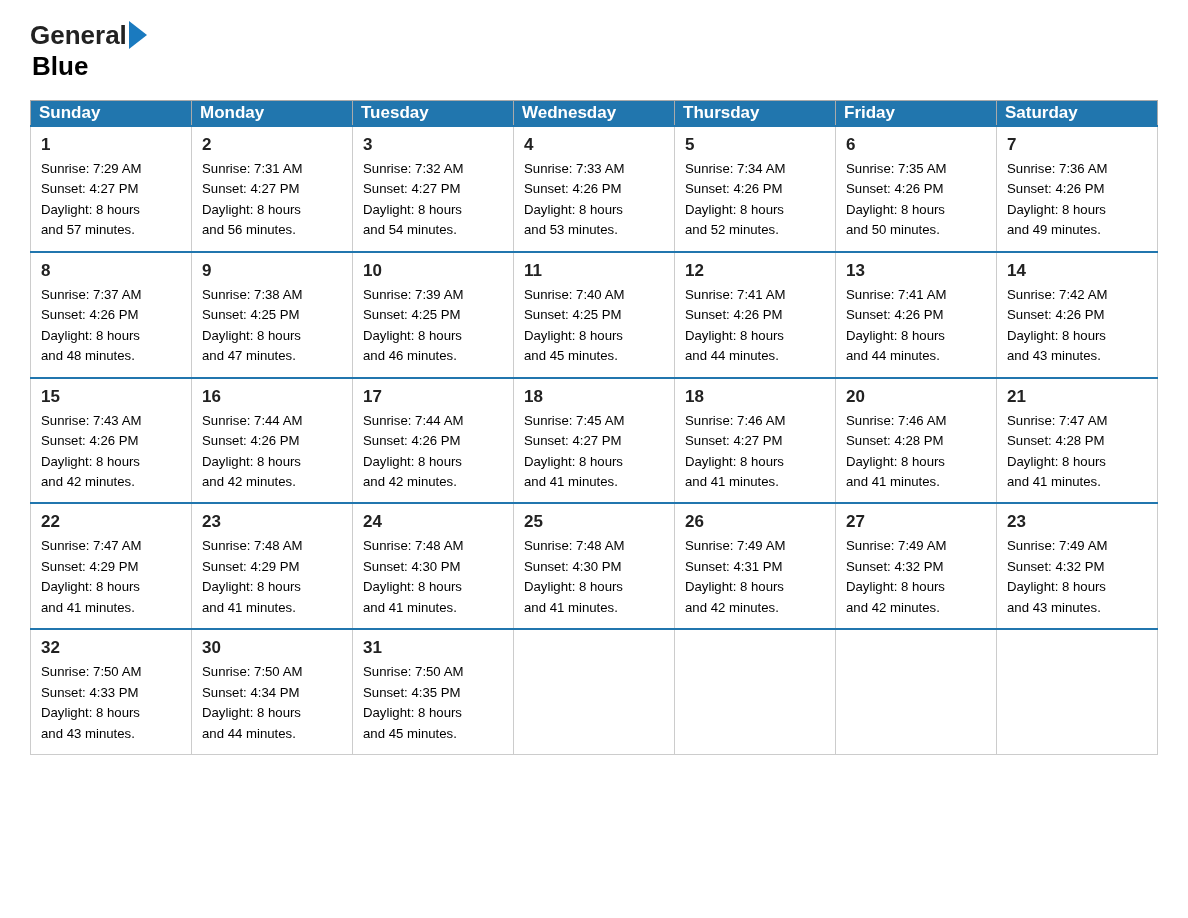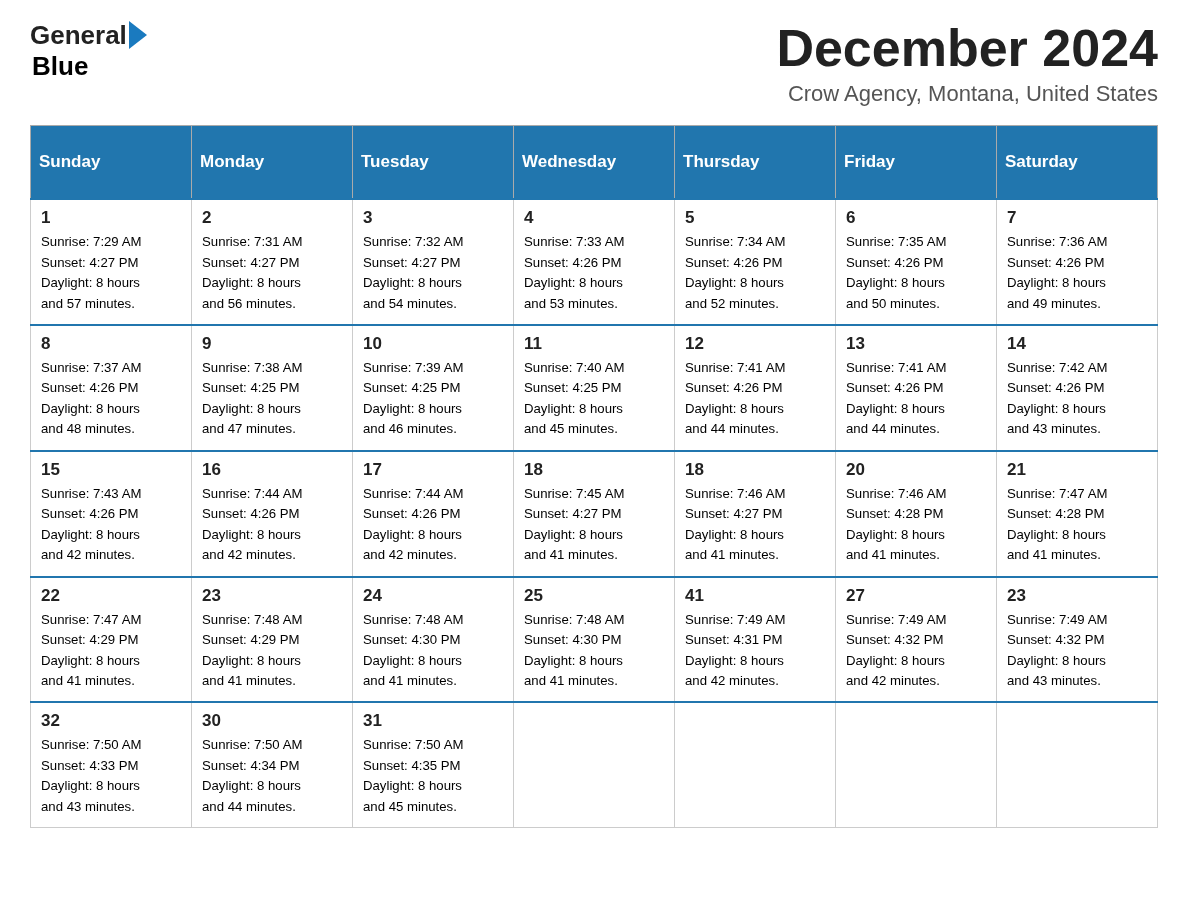--- a/index.html
+++ b/index.html
@@ -65,21 +65,21 @@
     .calendar-table {
       width: 100%;
       border-collapse: collapse;
       border: 1px solid #aaa;
     }
     .calendar-table th {
       background-color: #2176ae;
       color: #fff;
       font-size: 17px;
       font-weight: bold;
-      padding: 26px 8px;
+      padding: 2px 8px;
       text-align: left;
       border: 1px solid #aaa;
     }
     .calendar-table td {
       vertical-align: top;
       padding: 8px 10px 10px 10px;
       border: 1px solid #ccc;
       font-size: 13.5px;
       min-width: 155px;
       width: 14.28%;
@@ -107,24 +107,20 @@
 </head>
 <body>
 
 <div class="header-area">
   <div class="logo-wrapper">
     <div class="logo-line1">
       <span class="logo-text-general">General</span>
       <span class="logo-arrow"></span>
     </div>
     <div class="logo-line2">Blue</div>
-  </div>
-  <div class="title-area">
-    <div class="month-title">December 2024</div>
-    <div class="location-title">Crow Agency, Montana, United States</div>
   </div>
 </div>
 
 <table class="calendar-table">
   <thead>
     <tr>
     <th>Sunday</th>
         <th>Monday</th>
         <th>Tuesday</th>
         <th>Wednesday</th>
@@ -235,21 +231,21 @@
         </td>
         <td>
           <span class="day-number">24</span>
           <div class="day-info">Sunrise: 7:48 AM<br>Sunset: 4:30 PM<br>Daylight: 8 hours<br>and 41 minutes.</div>
         </td>
         <td>
           <span class="day-number">25</span>
           <div class="day-info">Sunrise: 7:48 AM<br>Sunset: 4:30 PM<br>Daylight: 8 hours<br>and 41 minutes.</div>
         </td>
         <td>
-          <span class="day-number">41</span>
+          <span class="day-number">26</span>
           <div class="day-info">Sunrise: 7:49 AM<br>Sunset: 4:31 PM<br>Daylight: 8 hours<br>and 42 minutes.</div>
         </td>
         <td>
           <span class="day-number">27</span>
           <div class="day-info">Sunrise: 7:49 AM<br>Sunset: 4:32 PM<br>Daylight: 8 hours<br>and 42 minutes.</div>
         </td>
         <td>
           <span class="day-number">23</span>
           <div class="day-info">Sunrise: 7:49 AM<br>Sunset: 4:32 PM<br>Daylight: 8 hours<br>and 43 minutes.</div>
         </td>

